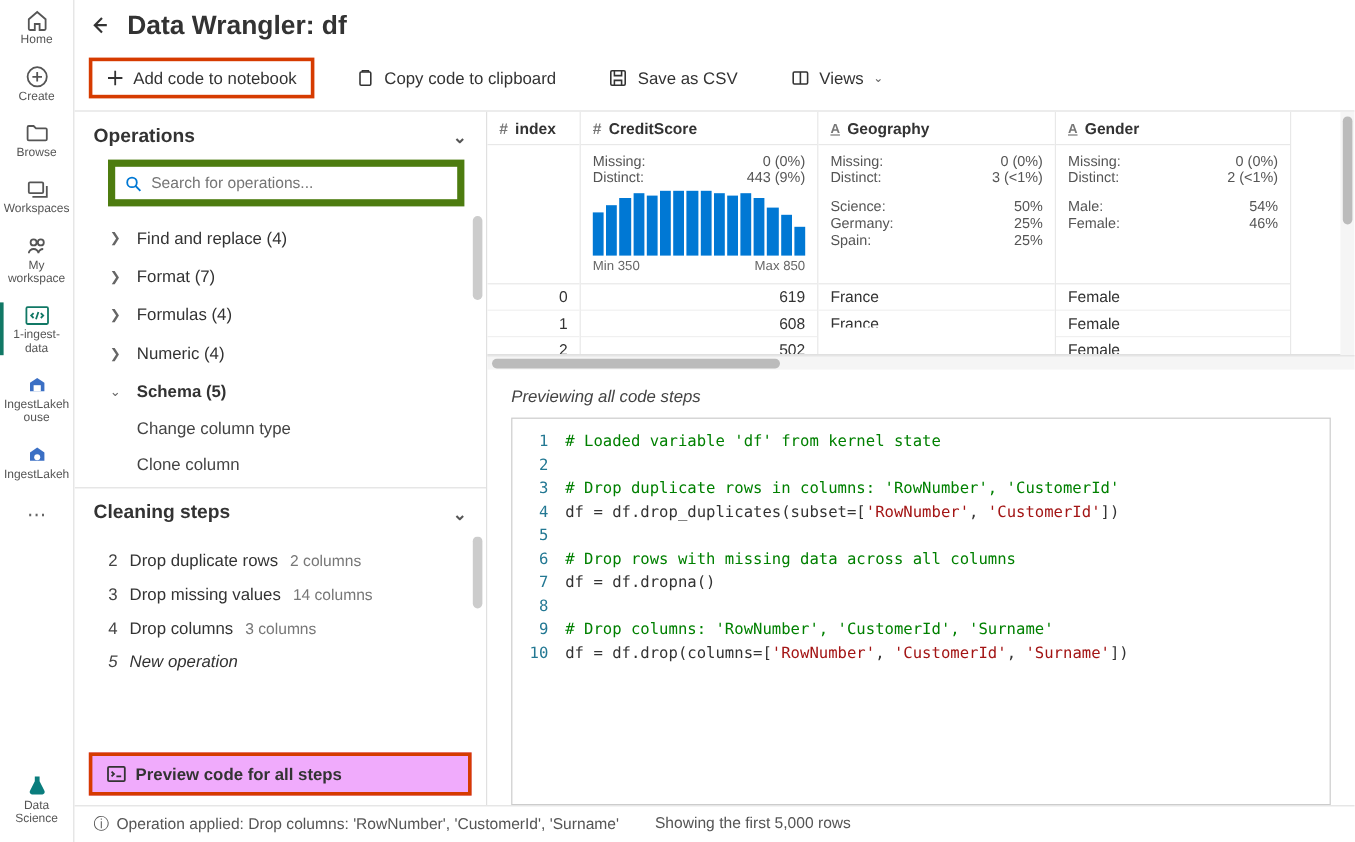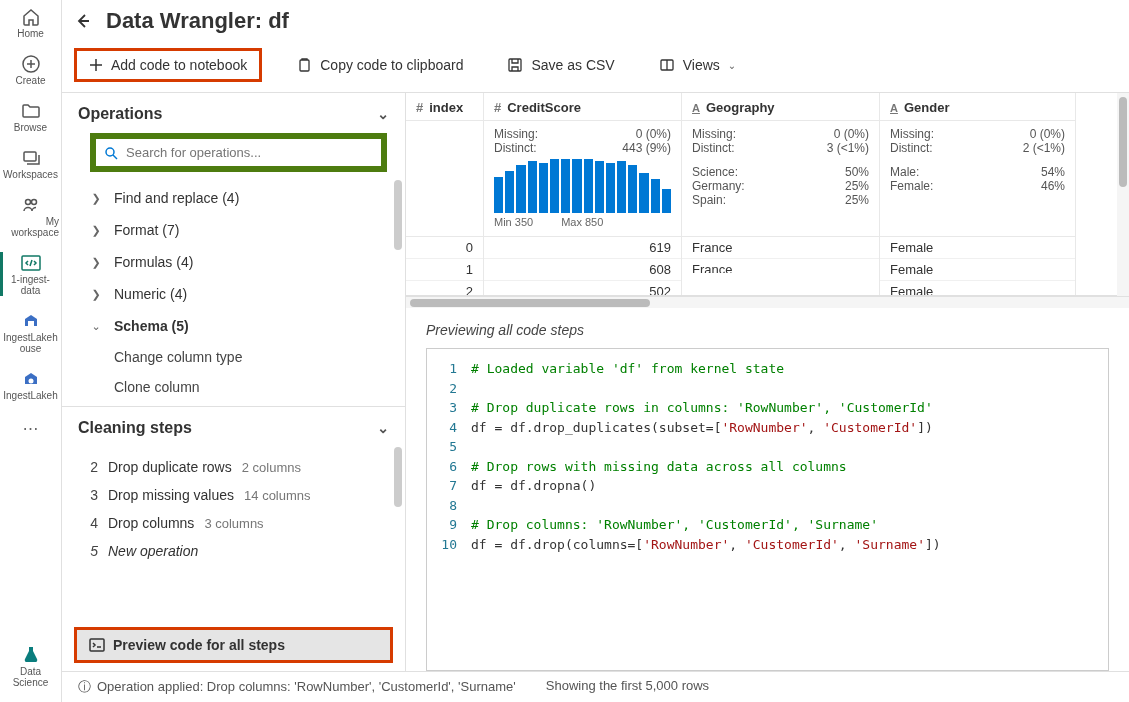--- a/index.html
+++ b/index.html
@@ -27,36 +27,36 @@
 .ops-scroll { position: relative; }
 .op-row { display: flex; align-items: center; padding: 8px 18px 8px 28px; gap: 12px; font-size: 14px; cursor: pointer; }
 .op-row .chev { width: 12px; text-align: center; font-size: 11px; color: #666; }
 .op-sub { padding: 7px 18px 7px 52px; font-size: 14px; cursor: pointer; color: #444; }
 .steps-section { border-top: 1px solid #e0e0e0; display: flex; flex-direction: column; flex: 1; overflow: hidden; }
 .steps-list { padding: 6px 0; overflow-y: auto; flex: 1; }
 .step-row { display: flex; align-items: baseline; padding: 6px 18px 6px 24px; gap: 10px; font-size: 14px; }
 .step-row .num { width: 12px; text-align: right; color: #444; }
 .step-row .detail { color: #777; font-size: 13px; }
 .step-row.italic { font-style: italic; }
-.preview-all { margin: 4px 12px 8px 12px; border: 3px solid #d63b00; background: #e5e5e5; padding: 7px 12px; display: flex; align-items: center; gap: 8px; font-weight: 600; font-size: 14px; cursor: pointer; }
+.preview-all { margin: 4px 12px 8px 12px; border: 3px solid #d63b00; background: #f0abfc; padding: 7px 12px; display: flex; align-items: center; gap: 8px; font-weight: 600; font-size: 14px; cursor: pointer; }
 .data-area { flex: 1; display: flex; flex-direction: column; overflow: hidden; }
 .grid-wrap { overflow: auto; border-bottom: 1px solid #e0e0e0; position: relative; }
 .grid { display: flex; min-width: 680px; }
 .col { border-right: 1px solid #e8e8e8; }
 .col.index { width: 78px; }
 .col.credit { width: 198px; }
 .col.geo { width: 198px; }
 .col.gender { width: 196px; }
 .col-head { padding: 6px 10px 4px; font-size: 13px; font-weight: 600; display: flex; align-items: center; gap: 6px; border-bottom: 1px solid #e8e8e8; height: 28px; }
 .col-stats { padding: 6px 10px; font-size: 12px; color: #555; height: 116px; border-bottom: 1px solid #e8e8e8; }
 .stat-line { display: flex; justify-content: space-between; }
 .stat-extra { margin-top: 10px; }
 .histogram { display: flex; align-items: flex-end; gap: 2px; height: 54px; margin-top: 4px; margin-bottom: 3px; }
 .bar { background: #0078d4; width: 11px; }
-.hist-labels { display: flex; font-size: 11px; color: #666; gap: 28px; }
+.hist-labels { display: flex; justify-content: space-between; font-size: 11px; color: #666; gap: 28px; }
 .data-rows .row { display: flex; justify-content: flex-end; padding: 3px 10px; border-bottom: 1px solid #f0f0f0; height: 22px; font-size: 13px; }
 .col.geo .data-rows .row, .col.gender .data-rows .row { justify-content: flex-start; }
 .h-scrollbar { height: 12px; background: #f5f5f5; position: relative; border-top: 1px solid #e0e0e0; }
 .h-thumb { position: absolute; left: 4px; top: 2px; height: 8px; width: 240px; background: #bbb; border-radius: 4px; }
 .code-area { flex: 1; display: flex; flex-direction: column; padding: 14px 20px 0; overflow: hidden; }
 .code-area-title { font-style: italic; font-size: 14px; color: #444; margin-bottom: 10px; }
 .code-box { border: 1px solid #ccc; flex: 1; padding: 10px 14px; font-family: "Consolas", monospace; font-size: 13px; line-height: 1.5; overflow: auto; }
 .code-line { display: flex; }
 .gutter { width: 30px; text-align: right; color: #237893; padding-right: 14px; }
 .cm-comment { color: #008000; }
@@ -111,21 +111,21 @@
       <span>Workspaces</span>
     </div>
     <div class="sidebar-item">
       <div class="icon-ctn">
           <svg width="20" height="18" viewBox="0 0 20 18" fill="none" stroke="#555" stroke-width="1.5">
             <circle cx="7" cy="6" r="2.5"></circle>
             <circle cx="13" cy="6" r="2.5"></circle>
             <path d="M3 15c0-2 2-3.5 4-3.5s4 1.5 4 3.5M11 15c0-2 2-3.5 4-3.5"></path>
           </svg>
         </div>
-      <span style="text-align:right;">My workspace</span>
+      <span style="text-align:center;">My workspace</span>
     </div>
     <div class="sidebar-item active">
       <div class="icon-ctn">
           <svg width="22" height="18" viewBox="0 0 22 18" fill="none" stroke="#117865" stroke-width="1.5">
             <rect x="2" y="2" width="18" height="14" rx="1"></rect>
             <path d="M8 7l-2 2 2 2M14 7l2 2-2 2M12 6l-2 6"></path>
           </svg>
         </div>
       <span style="text-align:center;">1-ingest-data</span>
     </div>

